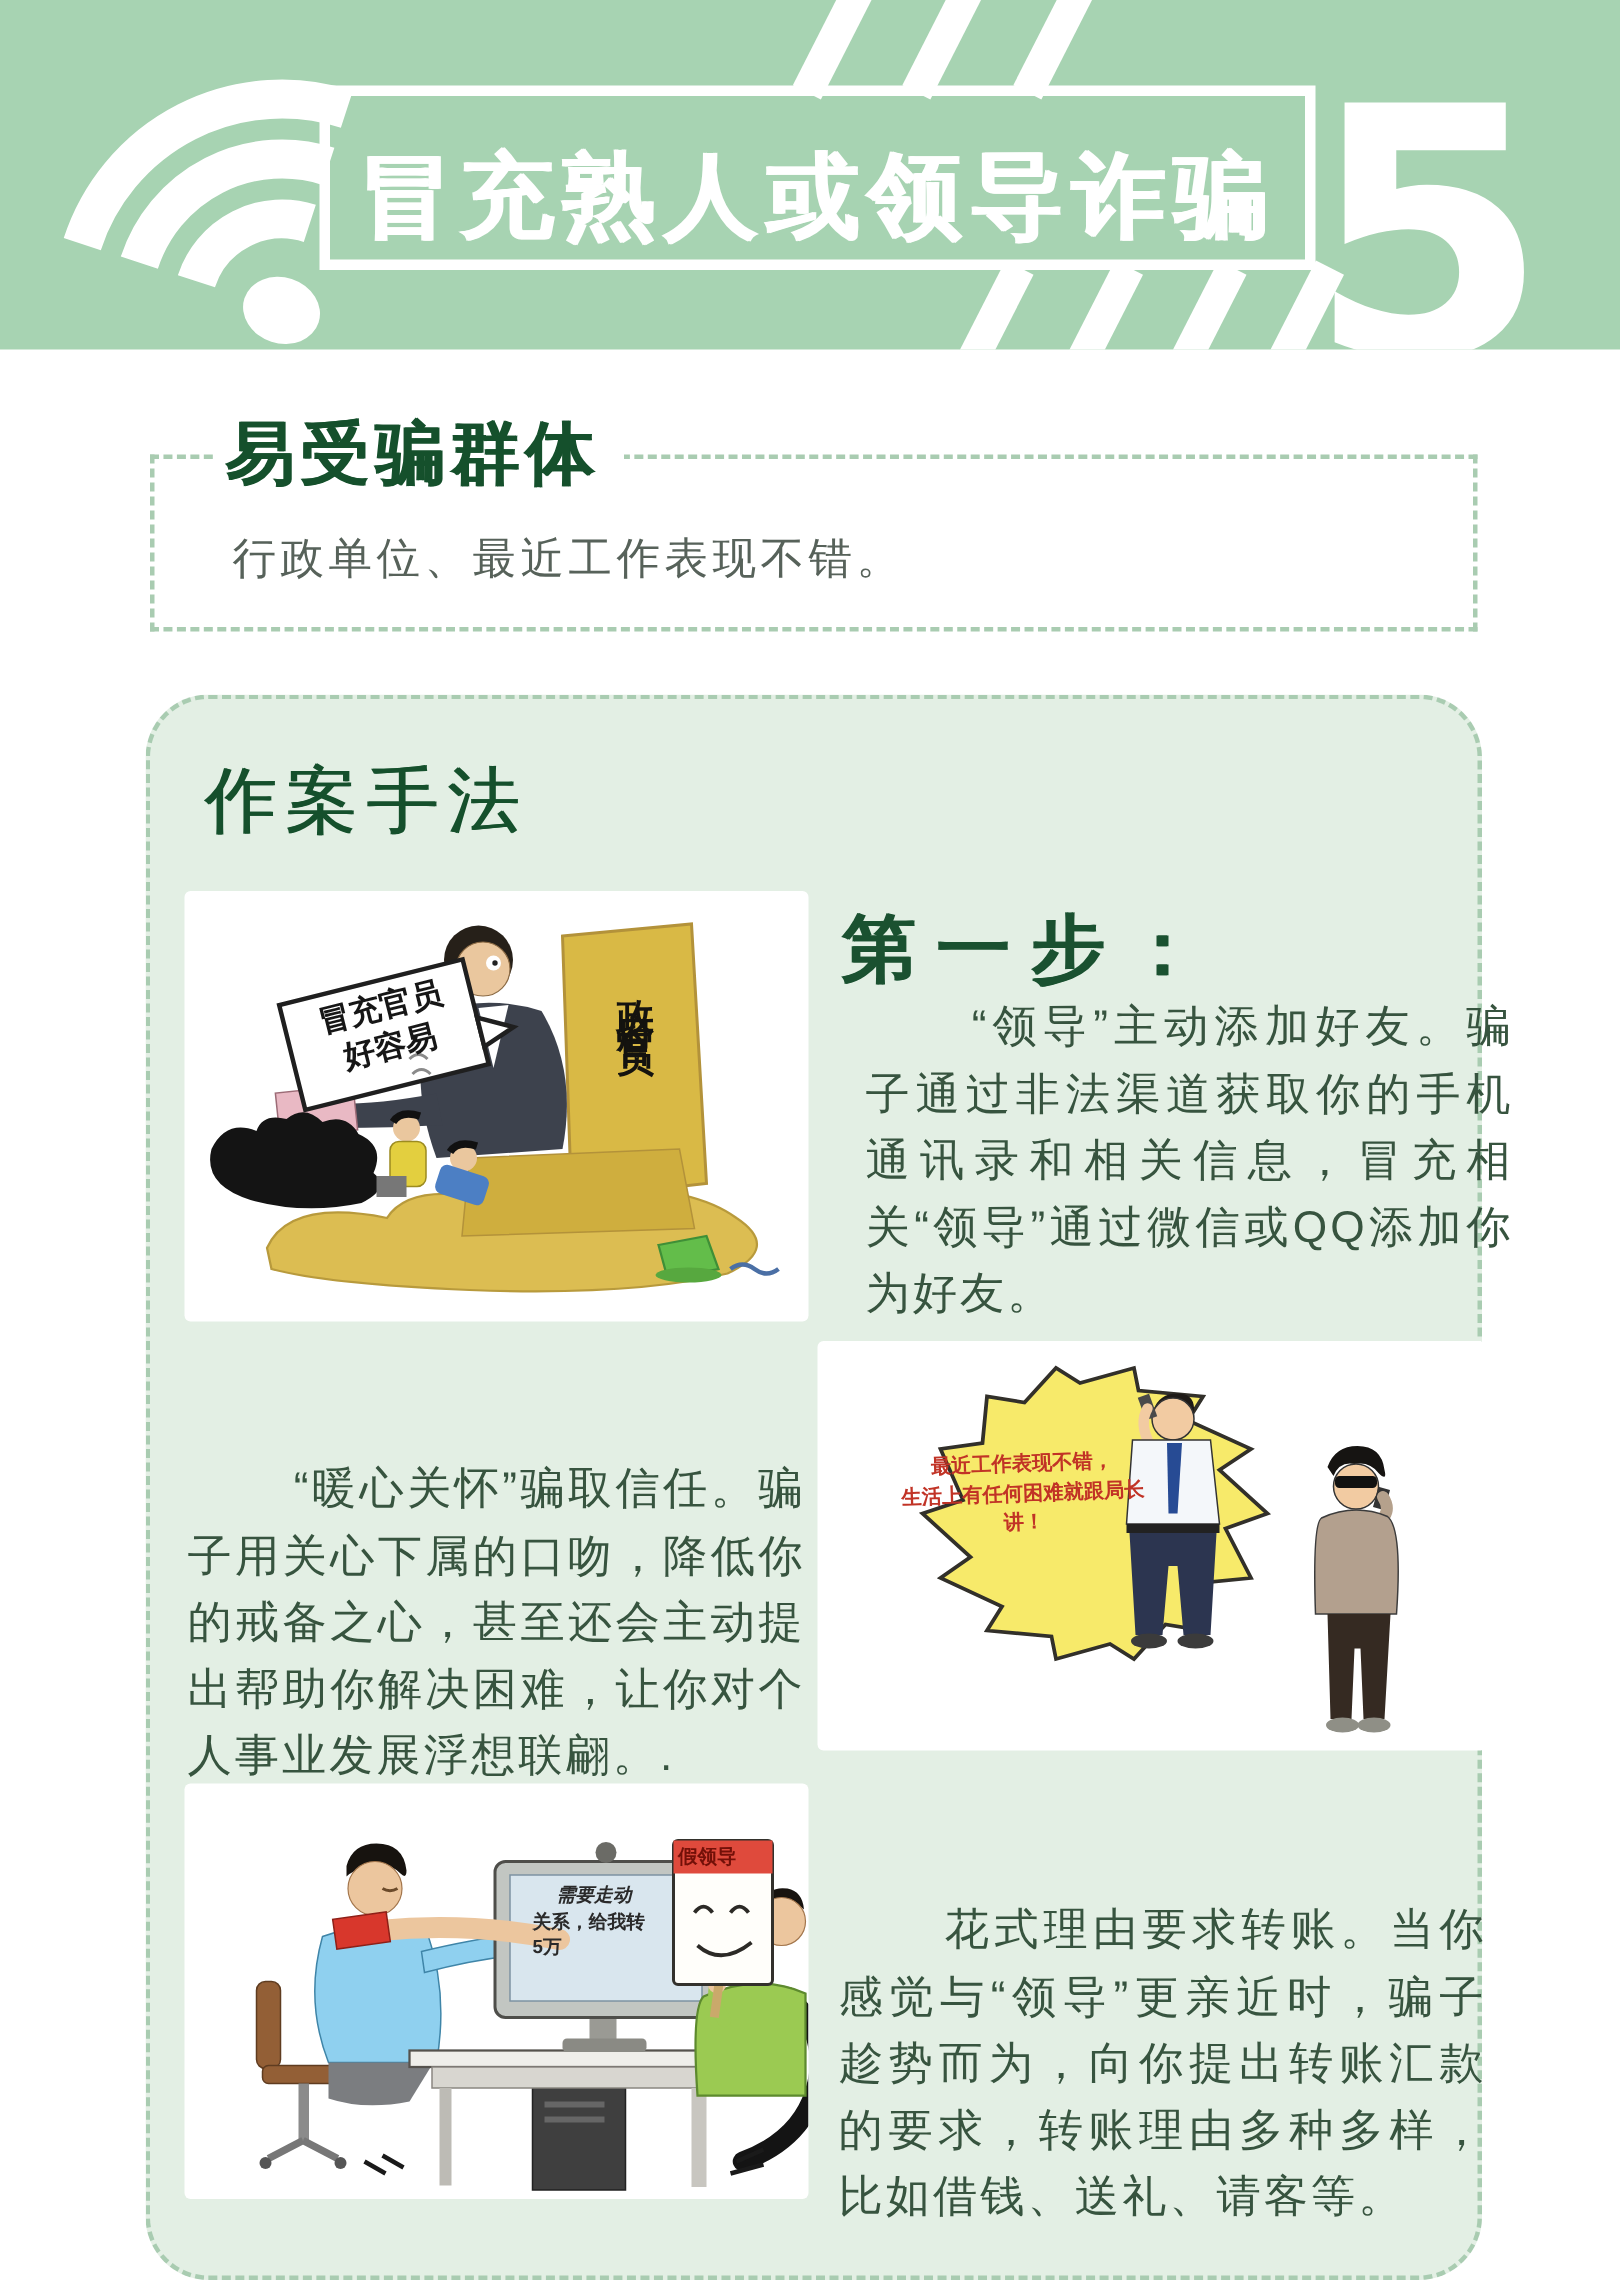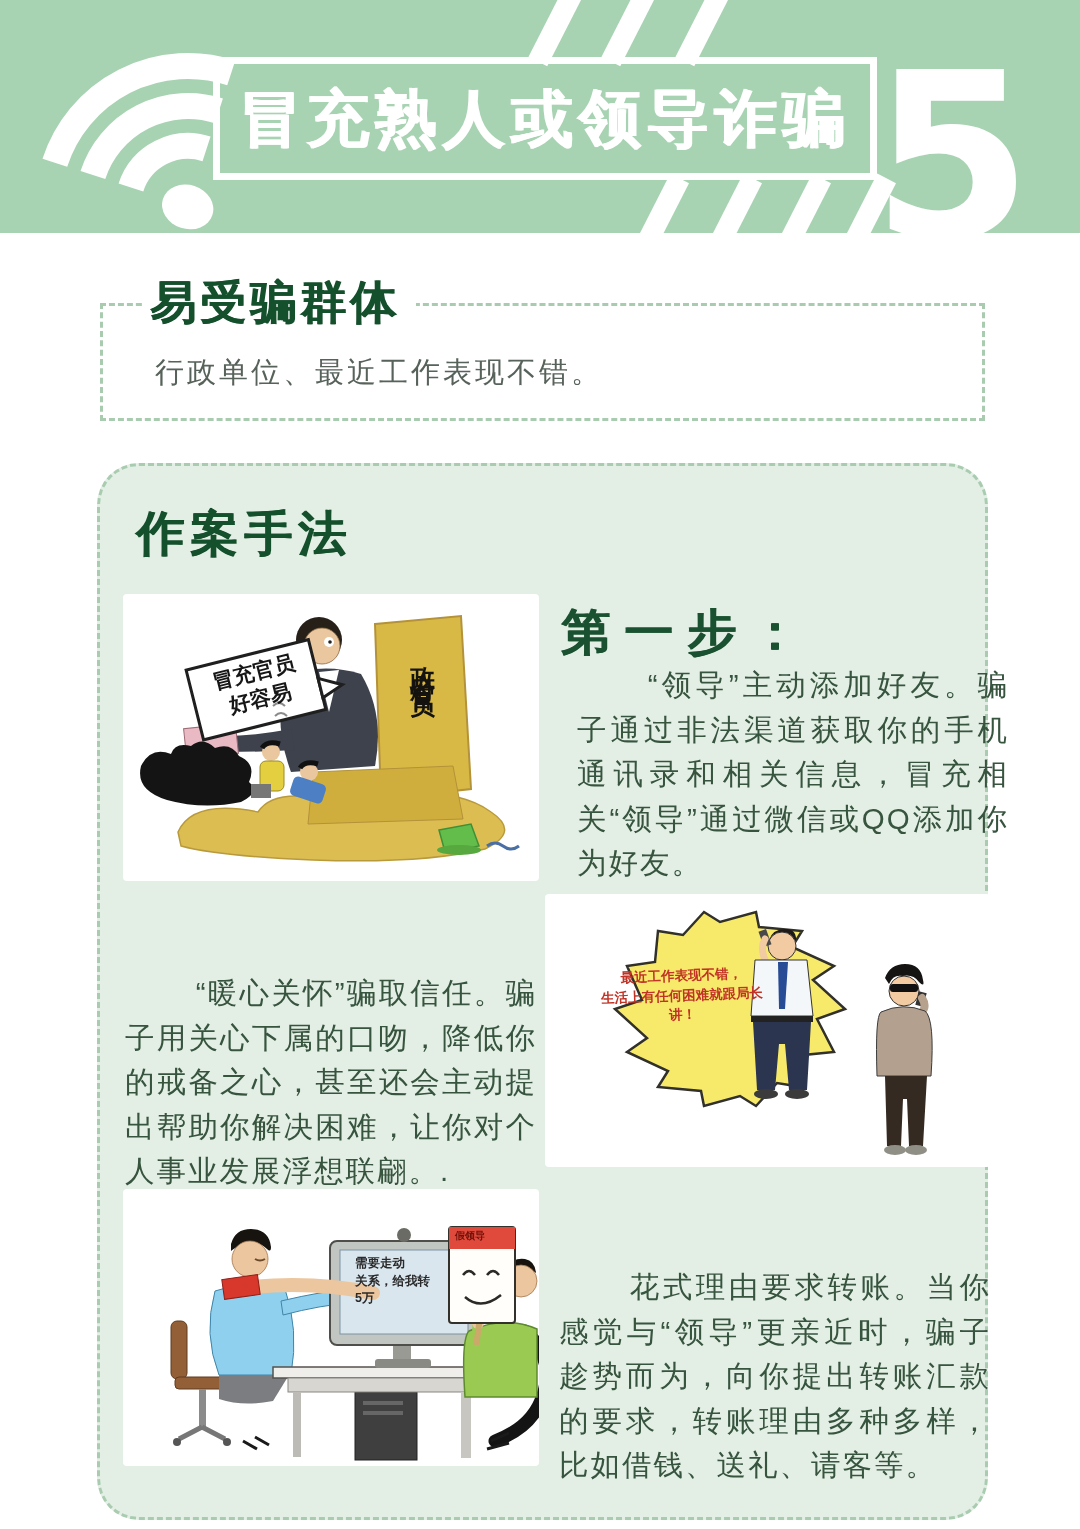--- a/index.html
+++ b/index.html
@@ -5,57 +5,57 @@
   html,body{margin:0;padding:0;background:#fff;}
   .page{position:relative;width:1080px;height:1529px;background:#ffffff;overflow:hidden;
         font-family:"Liberation Sans","DejaVu Sans",sans-serif;}
 
   
   .banner{position:absolute;left:0;top:0;width:1080px;height:233px;background:#a7d3b2;overflow:hidden;}
   .stripe{position:absolute;width:21px;background:#ffffff;transform:rotate(27deg);}
   .stripe.top{top:-16px;height:82px;}
   .stripe.bot{top:174px;height:80px;}
   .banner-title-box{position:absolute;left:213px;top:57px;width:664px;height:123px;
-        border:7px solid #ffffff;box-sizing:border-box;display:flex;align-items:center;justify-content:center;}
+        border:7px solid #ffffff;box-sizing:border-box;display:flex;align-items:flex-end;justify-content:center;}
   .banner-title{color:#ffffff;font-size:62px;font-weight:900;letter-spacing:6px;white-space:nowrap;
         text-shadow:1px 0 #ffffff,-1px 0 #ffffff;}
   .banner-number{position:absolute;left:872px;top:43px;color:#ffffff;font-size:230px;line-height:230px;
         font-weight:900;font-family:"DejaVu Sans","Liberation Sans",sans-serif;}
 
   
   .victims-box{position:absolute;left:100px;top:303px;width:885px;height:118px;
         border:3px dashed #a9ccb1;box-sizing:border-box;}
   .victims-title{position:absolute;left:142px;top:274px;background:#ffffff;padding:0 16px 0 8px;
         font-size:46px;font-weight:900;color:#15502c;letter-spacing:4px;line-height:56px;
         text-shadow:1px 0 #15502c;}
   .victims-body{position:absolute;left:52px;top:47px;font-size:29px;color:#57625a;letter-spacing:3px;}
 
   
   .method-box{position:absolute;left:97px;top:463px;width:891px;height:1057px;background:#e3efe4;
         border:3px dashed #a9ccb1;border-radius:42px;box-sizing:border-box;}
-  .method-title{position:absolute;left:36px;top:36px;font-size:48px;font-weight:700;color:#15502c;
+  .method-title{position:absolute;left:36px;top:36px;font-size:48px;font-weight:400;color:#15502c;
         letter-spacing:6px;text-shadow:1px 0 #15502c;}
   .step-heading{position:absolute;font-size:49px;font-weight:900;color:#1a5130;letter-spacing:14px;
         text-shadow:1px 0 #1a5130;}
   .step-body{position:absolute;font-size:29.5px;line-height:44.5px;letter-spacing:2px;color:#37543f;
         text-align:justify;text-indent:2.4em;}
   .cartoon{position:absolute;background:#ffffff;border-radius:4px;overflow:hidden;}
   .cartoon svg{position:absolute;left:0;top:0;}
   .overlay{position:absolute;}
 
   
   .sign-text{left:74px;top:64px;width:120px;transform:rotate(-14deg);text-align:center;
         font-size:21px;font-weight:900;color:#161616;line-height:1.3;}
   .throne-label{left:284px;top:52px;writing-mode:vertical-rl;font-size:25px;font-weight:700;
         color:#14130f;letter-spacing:9px;height:160px;}
   .bubble-text{left:52px;top:72px;width:170px;text-align:center;font-size:13.5px;font-weight:700;
         color:#c13326;line-height:1.45;transform:rotate(-2deg);}
   .screen-text{left:232px;top:66px;width:106px;font-size:12.5px;font-weight:700;color:#2a2a2a;line-height:1.4;}
-  .screen-text .l1{}
-  .mask-label{left:326px;top:40px;width:42px;text-align:center;font-size:10px;font-weight:900;color:#731008;}
+  .screen-text .l1{margin-left:16px;font-style:italic;}
+  .mask-label{left:326px;top:40px;width:42px;text-align:right;font-size:13px;font-weight:900;color:#731008;}
 </style>
 </head>
 <body>
 
 <div class="page">
 
   <div class="banner">
 
     <svg width="280" height="212" viewBox="0 0 280 210" style="position:absolute;left:28px;top:25px;">
       <g transform="rotate(18 160 180)" fill="none" stroke="#ffffff" stroke-width="26">

